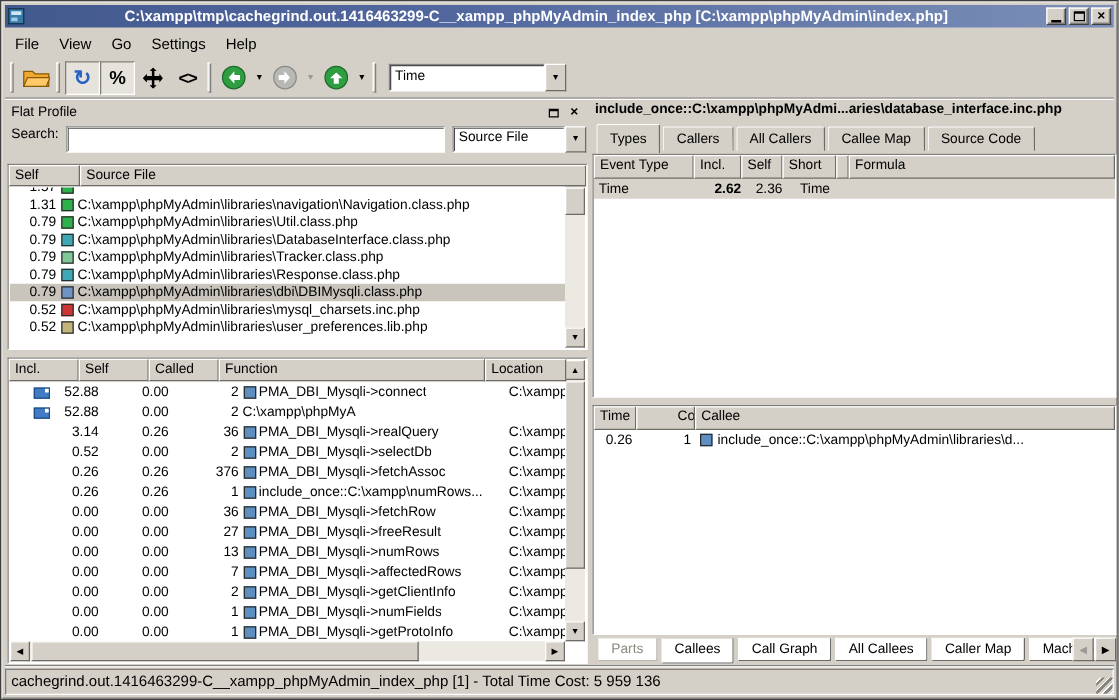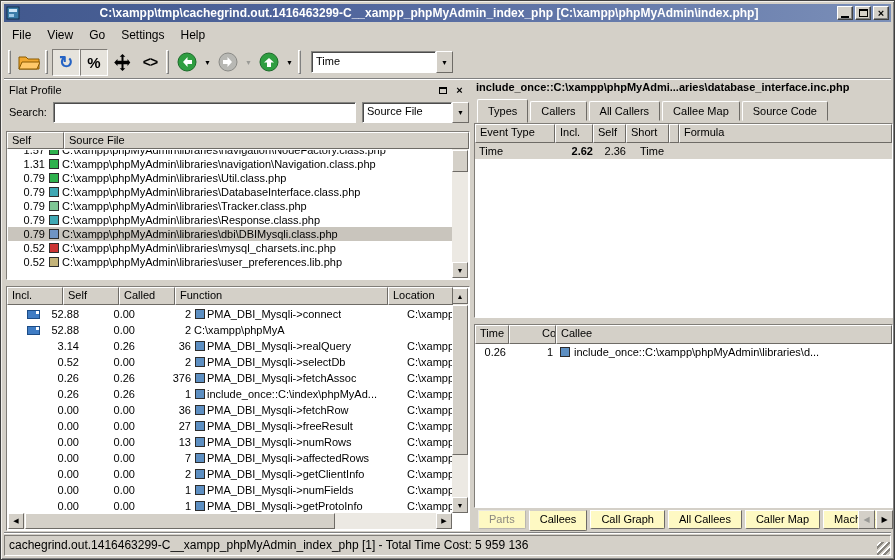--- a/index.html
+++ b/index.html
@@ -50,21 +50,21 @@
 
   .hgroove { position:absolute; left:3px; right:3px; height:2px;
              border-top:1px solid #808080; border-bottom:1px solid #fff; }
 
   
   .dock { position:absolute; left:5px; top:80px; width:464px; height:450px; }
   .dock-title { height:18px; display:flex; align-items:center; padding:0 3px; }
   .dock-title .sp { flex:1; }
   .dt-btn { width:15px; height:14px; display:flex; align-items:center; justify-content:center; margin-left:2px;}
   .g-float { width:8px; height:7px; border:1px solid #000; border-top-width:2px; }
-  .search-row { height:28px; display:flex; align-items:center; gap:6px; padding:2px 1px 4px 3px; }
+  .search-row { height:28px; display:flex; align-items:flex-start; gap:6px; padding:2px 1px 4px 3px; }
   .search-input { flex:1; height:21px; font:inherit; padding:0 4px; outline:none;
                   background:#fff; border:1px solid; border-color:#848480 #fff #fff #848480;
                   box-shadow:inset 1px 1px 0 #4c4c4c; }
   .combo2 { width:107px; height:21px; display:flex; flex:none; }
   .combo2 .txt { flex:1; background:#fff; border:1px solid; border-color:#848480 #fff #fff #848480;
                  box-shadow:inset 1px 1px 0 #4c4c4c; padding:2px 0 0 4px; white-space:nowrap; overflow:hidden;}
 
   .list { position:absolute; left:0; top:50px; width:464px; height:149px; background:#fff;
           border:1px solid; border-color:#807d78 #fff #fff #807d78; overflow:hidden; }
   .lhead { display:flex; height:17px; position:relative; z-index:2; }
@@ -145,21 +145,21 @@
   .chead .h-tm { width:34px; } .chead .h-ct { width:47px;padding-left:32px; } .chead .h-ce { flex:1; }
   .c-row { display:flex; height:16px; align-items:center; white-space:nowrap; }
   .c-tm { width:34px; text-align:right; padding-right:3px; flex:none; }
   .c-ct { width:47px; text-align:right; padding-right:3px; flex:none; }
   .c-ce { flex:1; display:flex; align-items:center; overflow:hidden; }
   .c-ce .cube { margin:0 4px 0 4px; }
   .c-ce span.txt { overflow:hidden; }
 
   .btabs { position:absolute; left:0; top:429px; right:0; height:21px; display:flex;
            align-items:flex-start; padding-left:4px; }
-  .btab { height:19px; padding:2px 10px 0; background:#fef9c3; border:1px solid;
+  .btab { height:19px; padding:2px 10px 0; background:#ffffff; border:1px solid;
           border-color:#fff #6e6b66 #6e6b66 #fff; border-radius:0 0 2px 2px; margin-right:3px;
           white-space:nowrap; }
   .btab.active { height:21px; font-weight:normal; border-top-color:#d4d0c8; }
   .btab.disabled { color:#8b8880; border-color:#e9e7e2 #b9b6b0 #b9b6b0 #e9e7e2; }
   .btab.clipped { width:58px; overflow:hidden; padding-right:0; margin-right:1px; }
   .tabscroll { position:absolute; right:0; top:0; display:flex; }
   .ts-btn { width:17px; height:19px; border:1px solid; border-color:#fff #6e6b66 #6e6b66 #fff;
             background:#d4d0c8; display:flex; align-items:center; justify-content:center;
             font-size:8px; margin-left:1px; }
   .ts-btn.dis { color:#9a9a96; }
@@ -286,21 +286,20 @@
 
     <div class="list">
       <div class="lhead">
         <span class="hcell h-self">Self</span>
         <span class="hcell h-src">Source File</span>
       </div>
       <div class="lbody">
         <div class="lrow first">
             <span class="v">1.57</span>
             <span class="cube ic-green"></span>
-            <span class="path">C:\xampp\phpMyAdmin\libraries\navigation\NodeFactory.class.php</span>
           </div>
         <div class="lrow">
             <span class="v">1.31</span>
             <span class="cube ic-green"></span>
             <span class="path">C:\xampp\phpMyAdmin\libraries\navigation\Navigation.class.php</span>
           </div>
         <div class="lrow">
             <span class="v">0.79</span>
             <span class="cube ic-green"></span>
             <span class="path">C:\xampp\phpMyAdmin\libraries\Util.class.php</span>
@@ -403,21 +402,21 @@
               <span class="fname">PMA_DBI_Mysqli-&gt;fetchAssoc</span>
             </span>
             <span class="c-loc">C:\xampp\phpMyA</span>
           </div>
         <div class="frow">
             <span class="c-incl">0.26</span>
             <span class="c-self">0.26</span>
             <span class="c-called">1</span>
             <span class="c-func">
               <span class="cube ic-func"></span>
-              <span class="fname">include_once::C:\index\phpMyAd...</span>
+              <span class="fname">include_once::C:\xampp\numRows...</span>
             </span>
             <span class="c-loc">C:\xampp\phpMyA</span>
           </div>
         <div class="frow">
             <span class="c-incl">0.00</span>
             <span class="c-self">0.00</span>
             <span class="c-called">36</span>
             <span class="c-func">
               <span class="cube ic-func"></span>
               <span class="fname">PMA_DBI_Mysqli-&gt;fetchRow</span>

